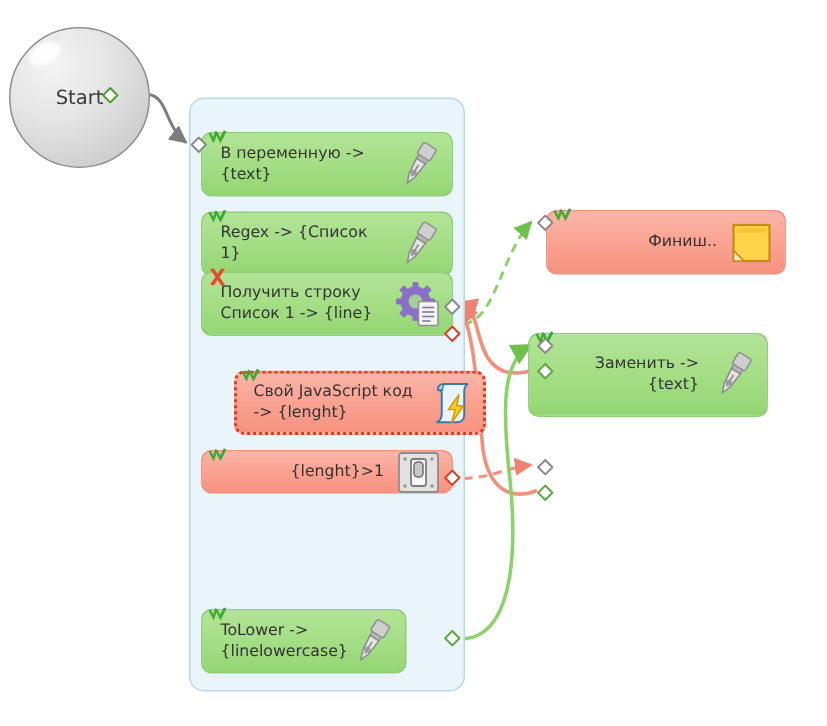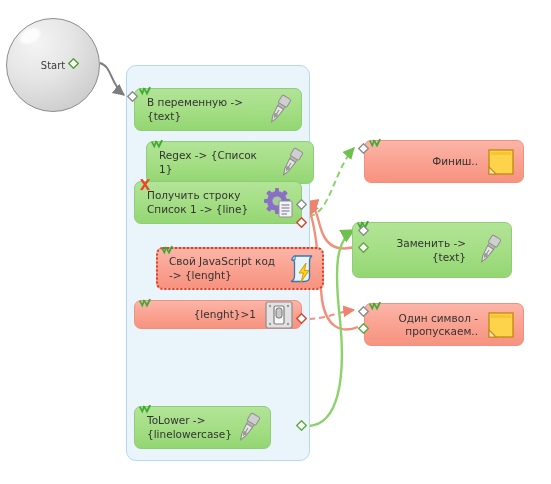--- a/index.html
+++ b/index.html
@@ -16,21 +16,21 @@
   #wires{position:absolute;left:0;top:0;width:551px;height:484px;z-index:1;}
 
   
   .start-node{
     position:absolute;
     width:94px;height:94px;border-radius:50%;
     background:radial-gradient(circle at 32% 26%, #f4f4f4 0%, #e6e6e6 38%, #d2d2d2 72%, #c2c2c2 100%);
     border:1px solid #8d8d8d;
     box-sizing:border-box;
     display:flex;align-items:center;justify-content:center;
-    font-size:10px;color:#3b3b3b;
+    font-size:13px;color:#3b3b3b;
     z-index:3;
   }
   .start-node::before{
     content:"";position:absolute;left:12px;top:10px;
     width:22px;height:14px;border-radius:50%;
     background:rgba(255,255,255,.85);
     transform:rotate(-28deg);
     filter:blur(1px);
   }
   .start-label{position:relative;z-index:2;}
@@ -147,21 +147,21 @@
         <path d="M13.5,14 L20.5,14 L19.3,25 L17,31 L14.7,25 z" fill="#e4e4e4" stroke="#8a8a8a" stroke-width="1"></path>
         <path d="M17,17 L17,26" stroke="#8a8a8a" stroke-width="1"></path>
         <circle cx="17" cy="23" r="2" fill="#9b9b9b"></circle>
       </g>
     </svg>
   </div>
   <svg class="port" style="left:127px;top:91px;" viewBox="0 0 11 11">
     <path d="M5.5,0.7 L10.3,5.5 L5.5,10.3 L0.7,5.5 z" fill="#ffffff" stroke="#8a8a8a" stroke-width="1.3"></path>
   </svg>
 
-  <div class="block green" style="left:146px;top:141px;width:168px;height:43px;">
+  <div class="block green" style="left:134px;top:141px;width:168px;height:43px;">
     <div class="body"></div>
     <svg class="mark" viewBox="0 0 16 16">
       <path d="M2,5 L5.4,11.5 L8.2,4.2 L6.4,3.4 L5.2,7.6 L3.4,4.2 z" fill="#3faa33"></path>
       <path d="M6.6,5 L10,11.5 L14,3.6 L12.2,2.8 L9.8,7.6 L8,4.2 z" fill="#3faa33"></path>
     </svg>
     <div class="txt">Regex -&gt; {Список
 1}</div>
     <svg class="icon" viewBox="0 0 34 34">
       <g transform="rotate(32 17 17)">
         <rect x="12" y="2" width="10" height="9" rx="1.6" fill="#cfcfcf" stroke="#8f8f8f" stroke-width="1"></rect>
@@ -302,34 +302,20 @@
       </g>
     </svg>
   </div>
   <svg class="port" style="left:358px;top:225px;" viewBox="0 0 11 11">
     <path d="M5.5,0.7 L10.3,5.5 L5.5,10.3 L0.7,5.5 z" fill="#ffffff" stroke="#8a8a8a" stroke-width="1.3"></path>
   </svg>
   <svg class="port" style="left:358px;top:242px;" viewBox="0 0 11 11">
     <path d="M5.5,0.7 L10.3,5.5 L5.5,10.3 L0.7,5.5 z" fill="#ffffff" stroke="#5aa83c" stroke-width="1.3"></path>
   </svg>
 
-  <div class="block red centered rnode" style="left:364px;top:303px;width:160px;height:43px;">
-    <div class="body"></div>
-    <svg class="mark" viewBox="0 0 16 16">
-      <path d="M2,5 L5.4,11.5 L8.2,4.2 L6.4,3.4 L5.2,7.6 L3.4,4.2 z" fill="#3faa33"></path>
-      <path d="M6.6,5 L10,11.5 L14,3.6 L12.2,2.8 L9.8,7.6 L8,4.2 z" fill="#3faa33"></path>
-    </svg>
-    <div class="txt">Один символ -
-пропускаем..</div>
-    <svg class="icon" viewBox="0 0 34 34">
-      <rect x="5" y="5" width="24" height="24" fill="#fcd34a" stroke="#c98a14" stroke-width="1.4"></rect>
-      <rect x="7" y="7" width="20" height="3" fill="#f7c433"></rect>
-      <path d="M5,22 L12,29 L5,29 z" fill="#f2eac0" stroke="#c98a14" stroke-width="1.1"></path>
-    </svg>
-  </div>
   <svg class="port" style="left:358px;top:306px;" viewBox="0 0 11 11">
     <path d="M5.5,0.7 L10.3,5.5 L5.5,10.3 L0.7,5.5 z" fill="#ffffff" stroke="#8a8a8a" stroke-width="1.3"></path>
   </svg>
   <svg class="port" style="left:358px;top:323px;" viewBox="0 0 11 11">
     <path d="M5.5,0.7 L10.3,5.5 L5.5,10.3 L0.7,5.5 z" fill="#ffffff" stroke="#5aa83c" stroke-width="1.3"></path>
   </svg>
 
 </div>
 
 </body></html>

